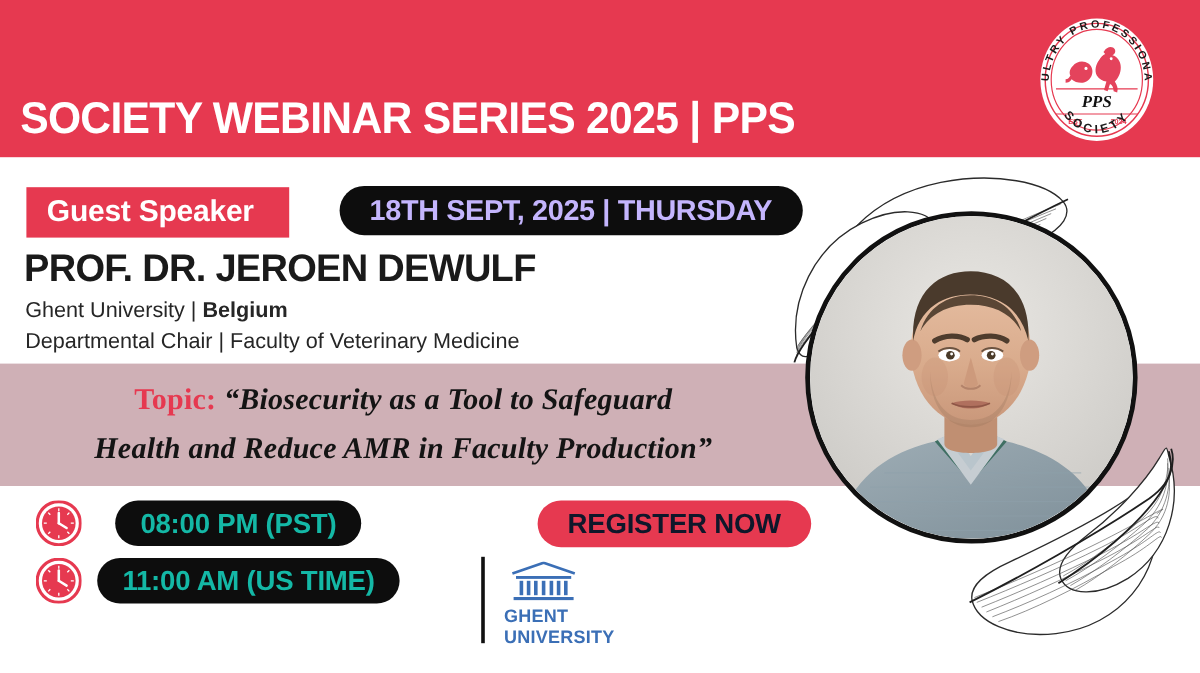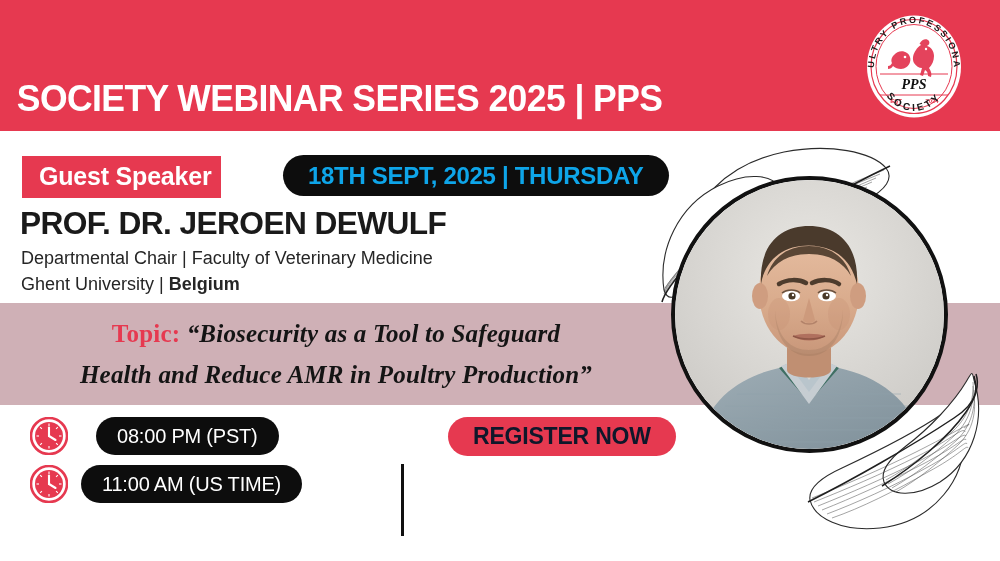--- a/index.html
+++ b/index.html
@@ -54,37 +54,37 @@
   
   .logo-badge {
     position:absolute; left:858px; top:13px; width:112px; height:107px;
   }
   .logo-badge svg { display:block; width:112px; height:107px; }
 
   
   .guest-badge {
     position:absolute; left:22px; top:156px;
     background:#e63950;
-    padding:6px 9px 8px 17px;
+    padding:6px 29px 8px 17px;
     color:#ffffff;
     font-size:25px;
     font-weight:bold;
     letter-spacing:-0.2px;
     line-height:1.12;
   }
 
   
   .date-pill {
     position:absolute; left:283px; top:155px;
     height:41px;
     background:#0d0d0d;
     border-radius:21px;
     display:flex; align-items:center; justify-content:center;
     padding:0 25px;
-    color:#0ea5e9;
+    color:#c4b5fd;
     font-size:24px;
     font-weight:bold;
     letter-spacing:-0.3px;
     white-space:nowrap;
   }
 
   
   .speaker-name {
     position:absolute; left:20px; top:205px;
     color:#1a1a1a;
@@ -136,23 +136,23 @@
   .time-row.r2 { top:101px; }
   .clock-icon { width:38px; height:38px; margin-left:30px; flex:0 0 auto; }
   .clock-icon svg { display:block; width:38px; height:38px; }
   .time-pill {
     margin-left:28px;
     height:38px;
     background:#0d0d0d;
     border-radius:19px;
     display:flex; align-items:center; justify-content:center;
     padding:0 21px;
-    color:#ffffff;
-    font-size:20px;
-    font-weight:normal;
+    color:#14b8a6;
+    font-size:23px;
+    font-weight:bold;
     letter-spacing:-0.2px;
     white-space:nowrap;
   }
   .time-row.r1 .time-pill { margin-left:13px;text-align:right; }
   .time-row.r2 .time-pill { margin-left:10px; }
 
   
   .register-btn {
     position:absolute; left:448px; top:417px;
     height:39px;
@@ -251,28 +251,28 @@
       </svg>
     </div>
   </div>
 
   <div class="guest-badge">Guest Speaker</div>
 
   <div class="date-pill">18TH SEPT, 2025 | THURSDAY</div>
 
   <div class="speaker-name">PROF. DR. JEROEN DEWULF</div>
   <div class="affil">
+    <div><span>Ghent University | </span><b>Belgium</b></div>
     <div>Departmental Chair | Faculty of Veterinary Medicine</div>
-    <div><span>Ghent University | </span><b>Belgium</b></div>
   </div>
 
   <div class="topic-band"></div>
   <div class="topic-text">
     <div class="topic-row"><span class="tlabel">Topic:</span>&nbsp;<span>“Biosecurity as a Tool to Safeguard</span></div>
-    <div class="topic-row">Health and Reduce AMR in Poultry Production”</div>
+    <div class="topic-row">Health and Reduce AMR in Faculty Production”</div>
   </div>
 
   <div class="times">
 
     <div class="time-row r0">
       <div class="clock-icon">
         <svg viewBox="0 0 38 38" xmlns="http://www.w3.org/2000/svg">
           <circle cx="19" cy="19" r="18" fill="none" stroke="#e63950" stroke-width="2.6"></circle>
           <circle cx="19" cy="19" r="14" fill="#e63950"></circle>
           <g stroke="#ffffff" stroke-width="1.1">
@@ -313,20 +313,42 @@
       </div>
       <div class="time-pill">11:00 AM (US TIME)</div>
     </div>
 
   </div>
 
   <div class="register-btn">REGISTER NOW</div>
 
   <div class="divider-line"></div>
 
+  <div class="ghent-logo">
+    <div class="ghent-icon">
+      <svg viewBox="0 0 60 34" xmlns="http://www.w3.org/2000/svg">
+        <path d="M4,10 L30,1 L56,10" fill="none" stroke="#3b6fb6" stroke-width="2.2" stroke-linejoin="round"></path>
+        <rect x="7" y="12" width="46" height="2.4" fill="#3b6fb6"></rect>
+        <g fill="#3b6fb6">
+          <rect x="10" y="16" width="3" height="12"></rect>
+          <rect x="16" y="16" width="3" height="12"></rect>
+          <rect x="22" y="16" width="3" height="12"></rect>
+          <rect x="28.5" y="16" width="3" height="12"></rect>
+          <rect x="35" y="16" width="3" height="12"></rect>
+          <rect x="41" y="16" width="3" height="12"></rect>
+          <rect x="47" y="16" width="3" height="12"></rect>
+        </g>
+        <rect x="5" y="29.5" width="50" height="2.6" fill="#3b6fb6"></rect>
+      </svg>
+    </div>
+    <div class="ghent-text">
+      <div>GHENT</div>
+      <div>UNIVERSITY</div>
+    </div>
+  </div>
 
 
   <div class="portrait-wrap">
 
     <div class="feathers">
       <svg viewBox="0 0 380 400" xmlns="http://www.w3.org/2000/svg">
         <g fill="#ffffff" stroke="#2b2b2b" stroke-width="1.1">
 
           <path d="M52,120 C56,72 92,34 150,22 C196,13 238,22 252,38 C260,48 252,60 232,70 C198,88 156,104 120,120 C96,131 66,140 56,136 C50,133 51,127 52,120 Z"></path>
 

